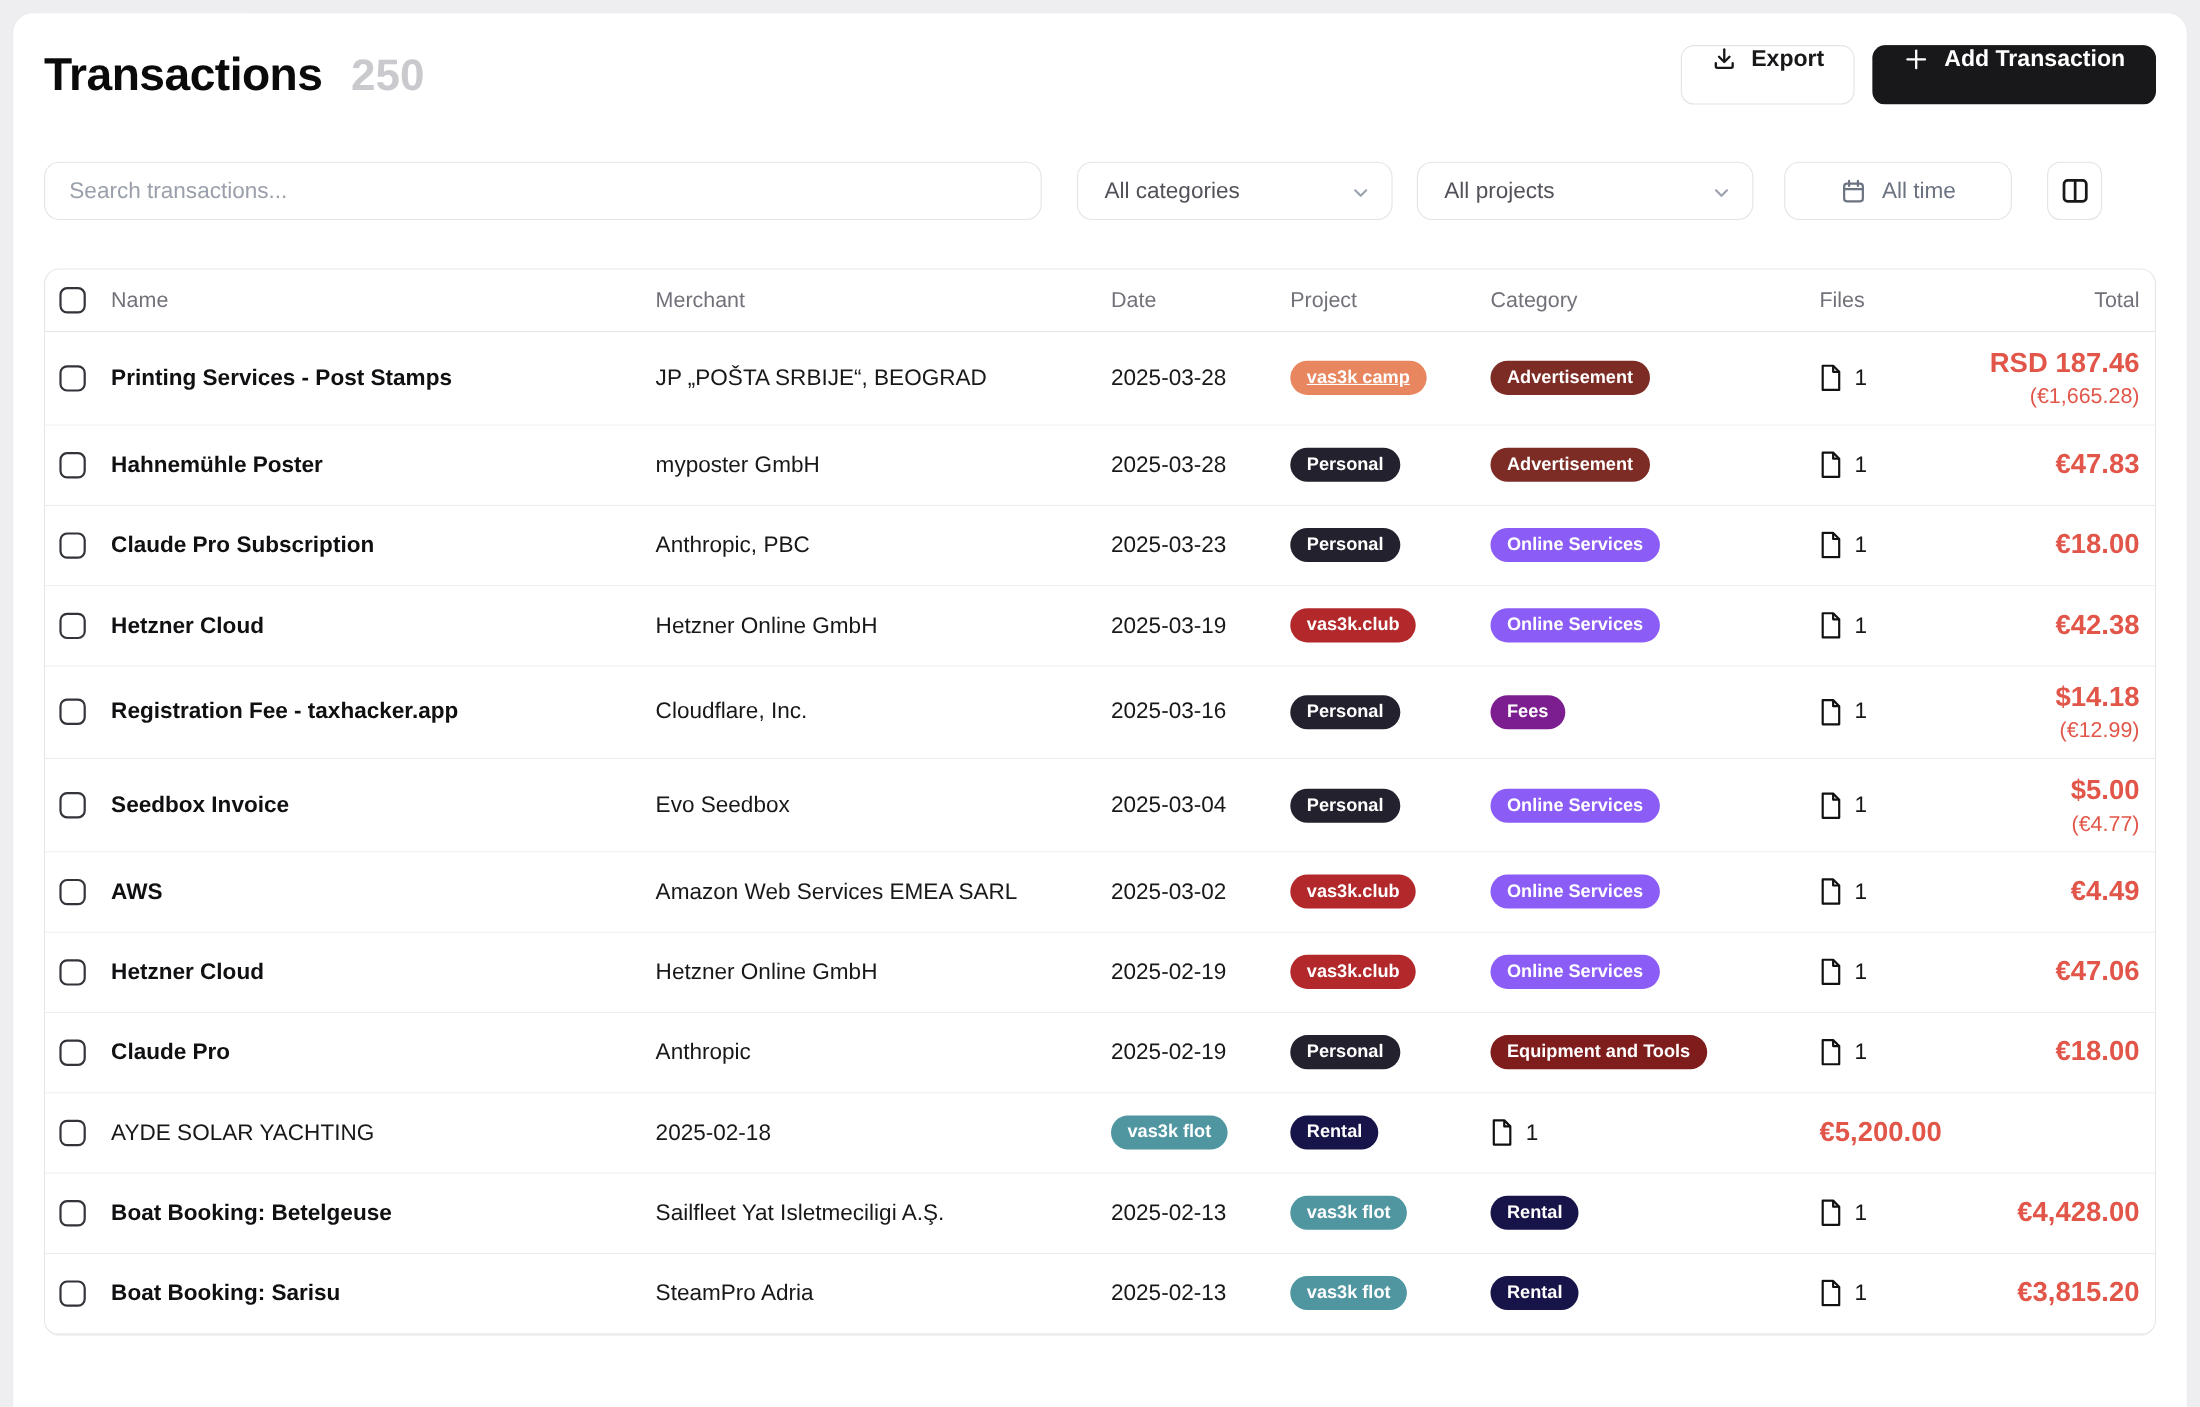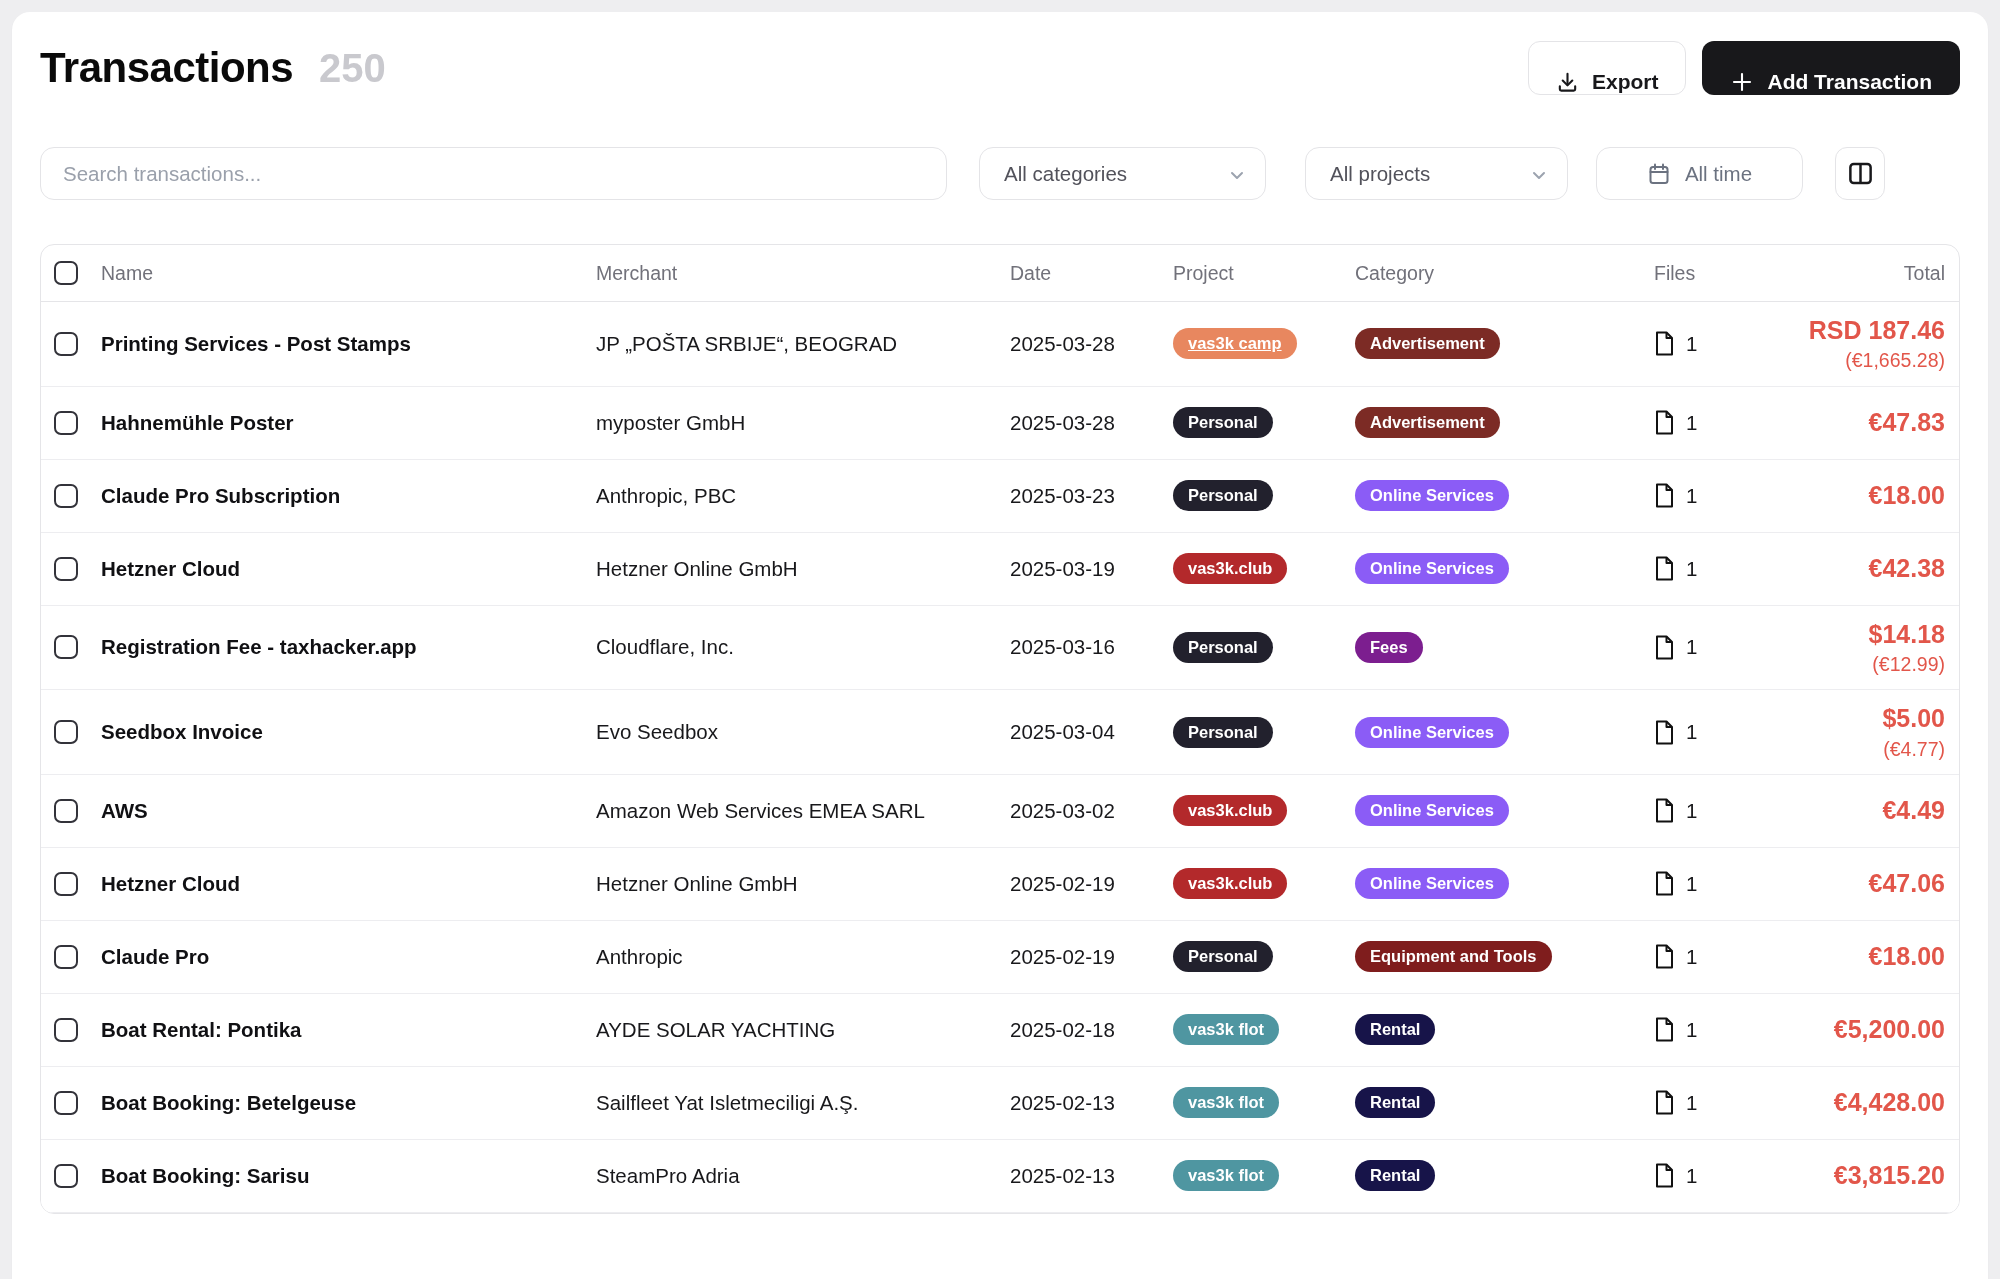--- a/index.html
+++ b/index.html
@@ -22,21 +22,21 @@
   
   .header-row {
     display: flex; align-items: center; justify-content: space-between;
     height: 56px;
   }
   .title-group { display: flex; align-items: baseline; gap: 26px; }
   .page-title { font-size: 42px; font-weight: 700; color: #0a0a0a; letter-spacing: -0.5px; }
   .page-count { font-size: 40px; font-weight: 600; color: #c9c9ce; }
   .header-actions { display: flex; gap: 16px; }
   .btn {
-    display: flex; align-items: flex-end; gap: 13px;
+    display: flex; align-items: flex-start; gap: 13px;
     height: 54px; padding: 0 27px;
     border-radius: 12px; font-size: 21px; font-weight: 700;
     cursor: pointer; border: 1px solid transparent;
     font-family: "Liberation Sans", sans-serif;
   }
   .btn-outline { background: #fff; border-color: #e4e4e7; color: #18181b; }
   .btn-dark { background: #18181b; color: #ffffff; }
   
   .filters-row { display: flex; margin-top: 51px; height: 53px; }
   .search-input {
@@ -47,21 +47,21 @@
     background: #fff;
   }
   .search-input::placeholder { color: #9aa0ab; }
   .select-box {
     height: 53px; border: 1px solid #e4e4e7; border-radius: 14px;
     display: flex; align-items: center; background: #fff;
     font-size: 20.5px; color: #52525b; cursor: pointer;
     position: relative;
   }
   .select-categories { width: 287px; margin-left: 32px; padding: 0 24px; }
-  .select-projects   { width: 263px; margin-left: 39px; padding: 0 24px; }
+  .select-projects   { width: 306px; margin-left: 22px; padding: 0 24px; }
   .select-time { width: 207px; margin-left: 28px; justify-content: center; gap: 14px; color: #6b7280; }
   .chev { position: absolute; right: 18px; top: 17px; }
   .panel-btn {
     width: 50px; height: 53px; margin-left: 32px;
     border: 1px solid #e4e4e7; border-radius: 12px; background: #fff;
     display: flex; align-items: center; justify-content: center; cursor: pointer;
   }
   
   .table-wrap {
     margin-top: 44px;
@@ -444,21 +444,20 @@
     <div class="cell-total">
       <div class="total-main">€18.00</div>
 
     </div>
   </div>
 
   <div class="tgrid trow">
     <div class="cell-check">
       <div class="checkbox"></div>
     </div>
-    <div class="cell-name">Boat Rental: Pontika</div>
     <div class="cell-plain">AYDE SOLAR YACHTING</div>
     <div class="cell-plain">2025-02-18</div>
     <div>
       <span class="badge" style="background: rgb(79, 150, 161);">vas3k flot</span>
     </div>
     <div>
       <span class="badge" style="background: rgb(23, 20, 73);">Rental</span>
     </div>
     <div class="cell-files">
       <span>

